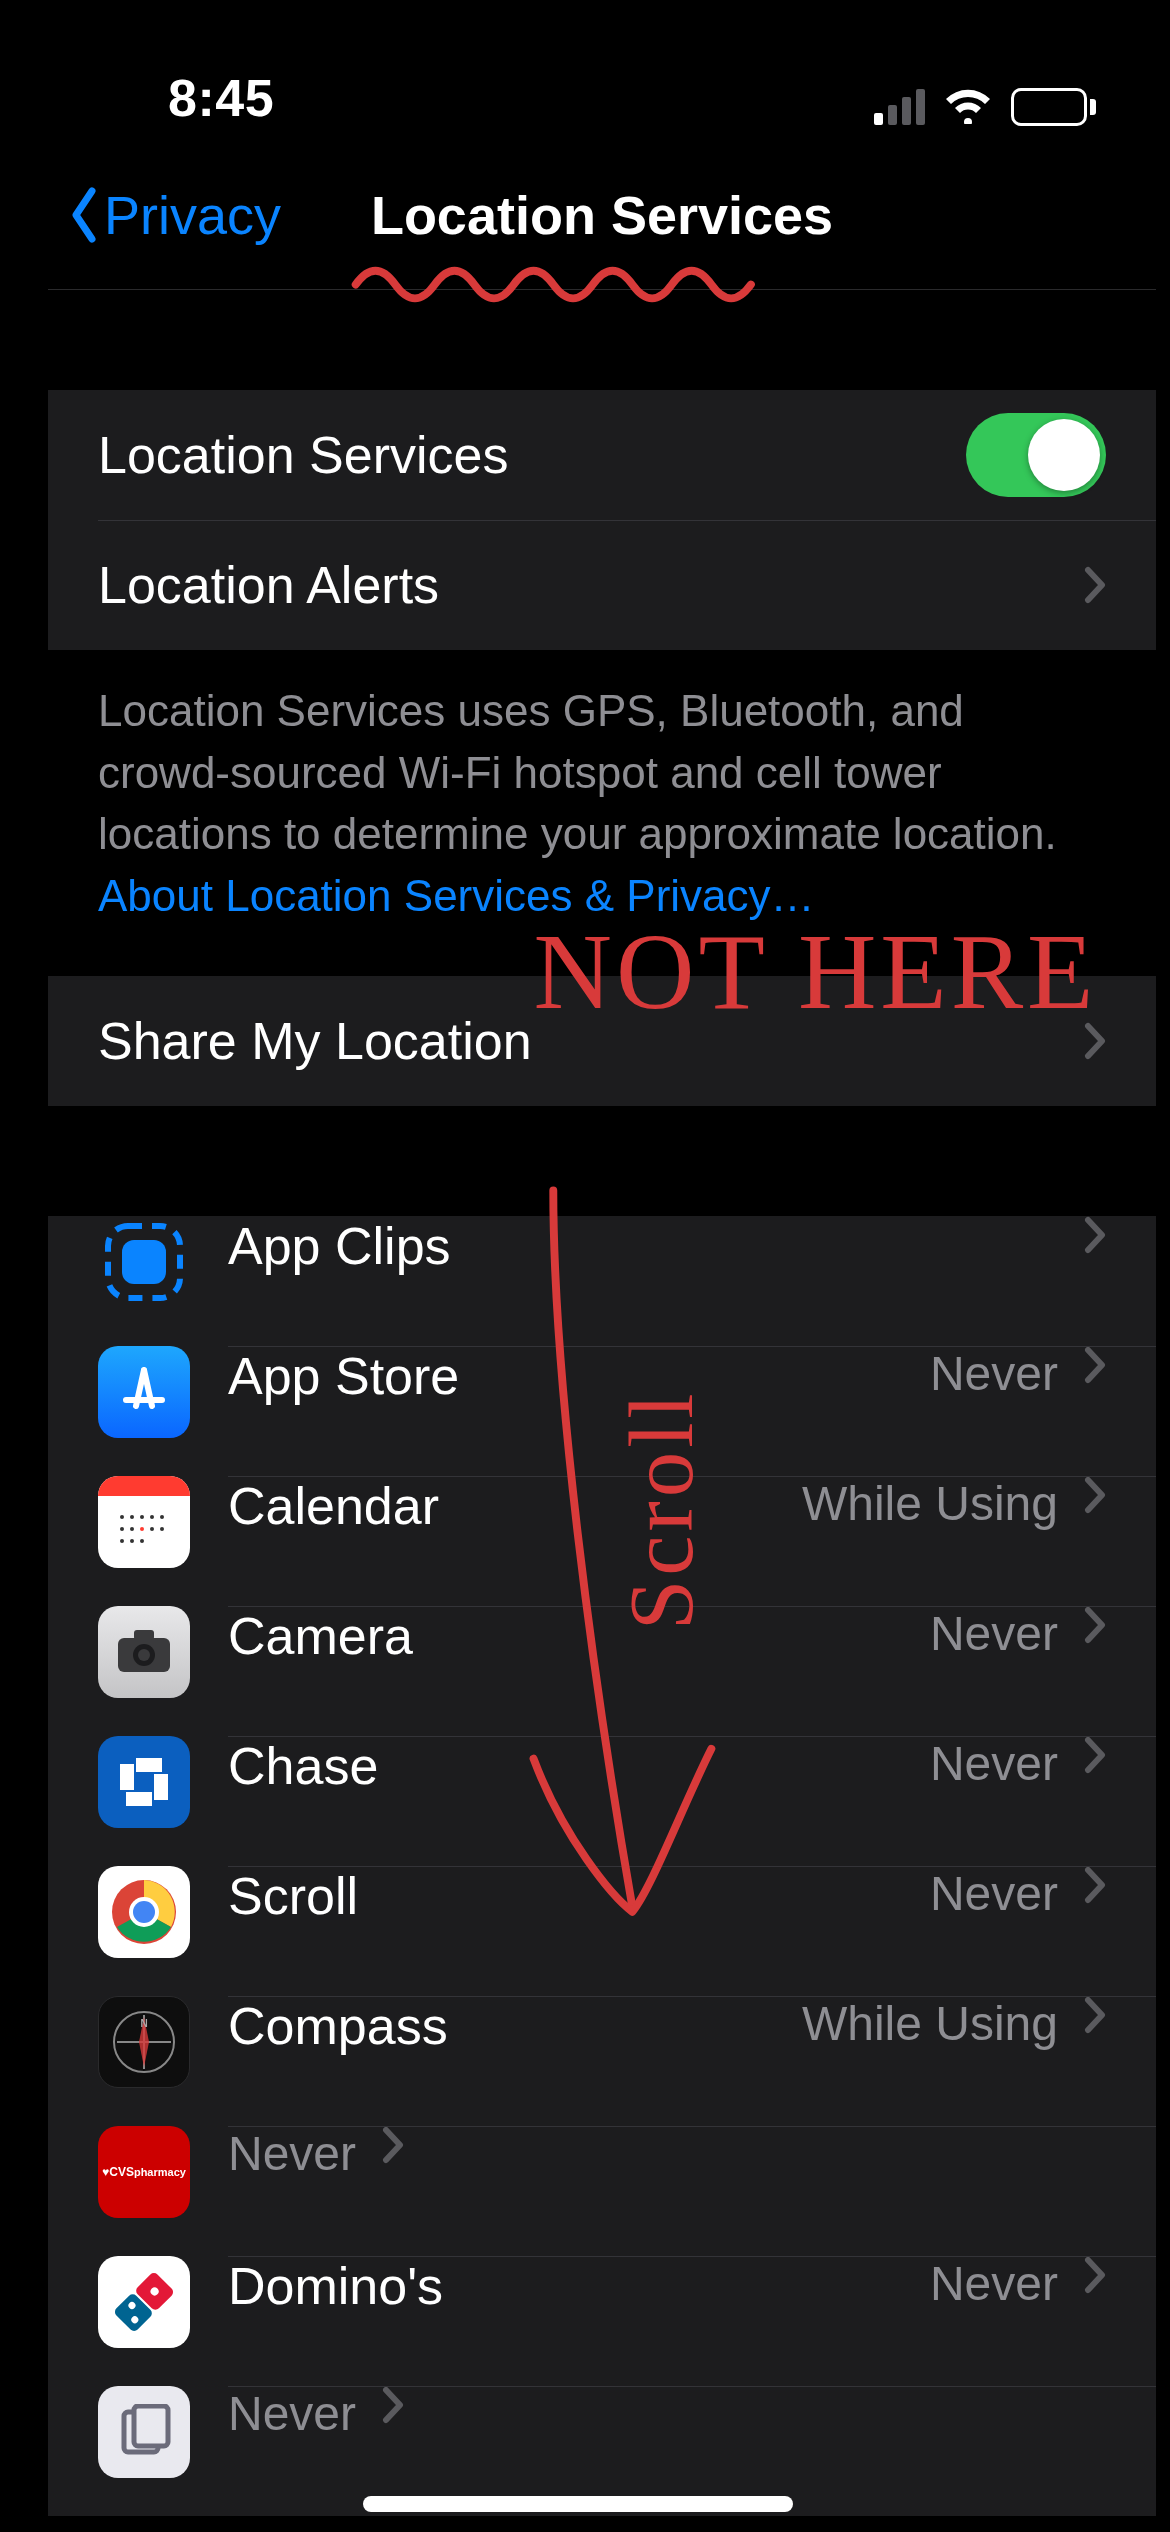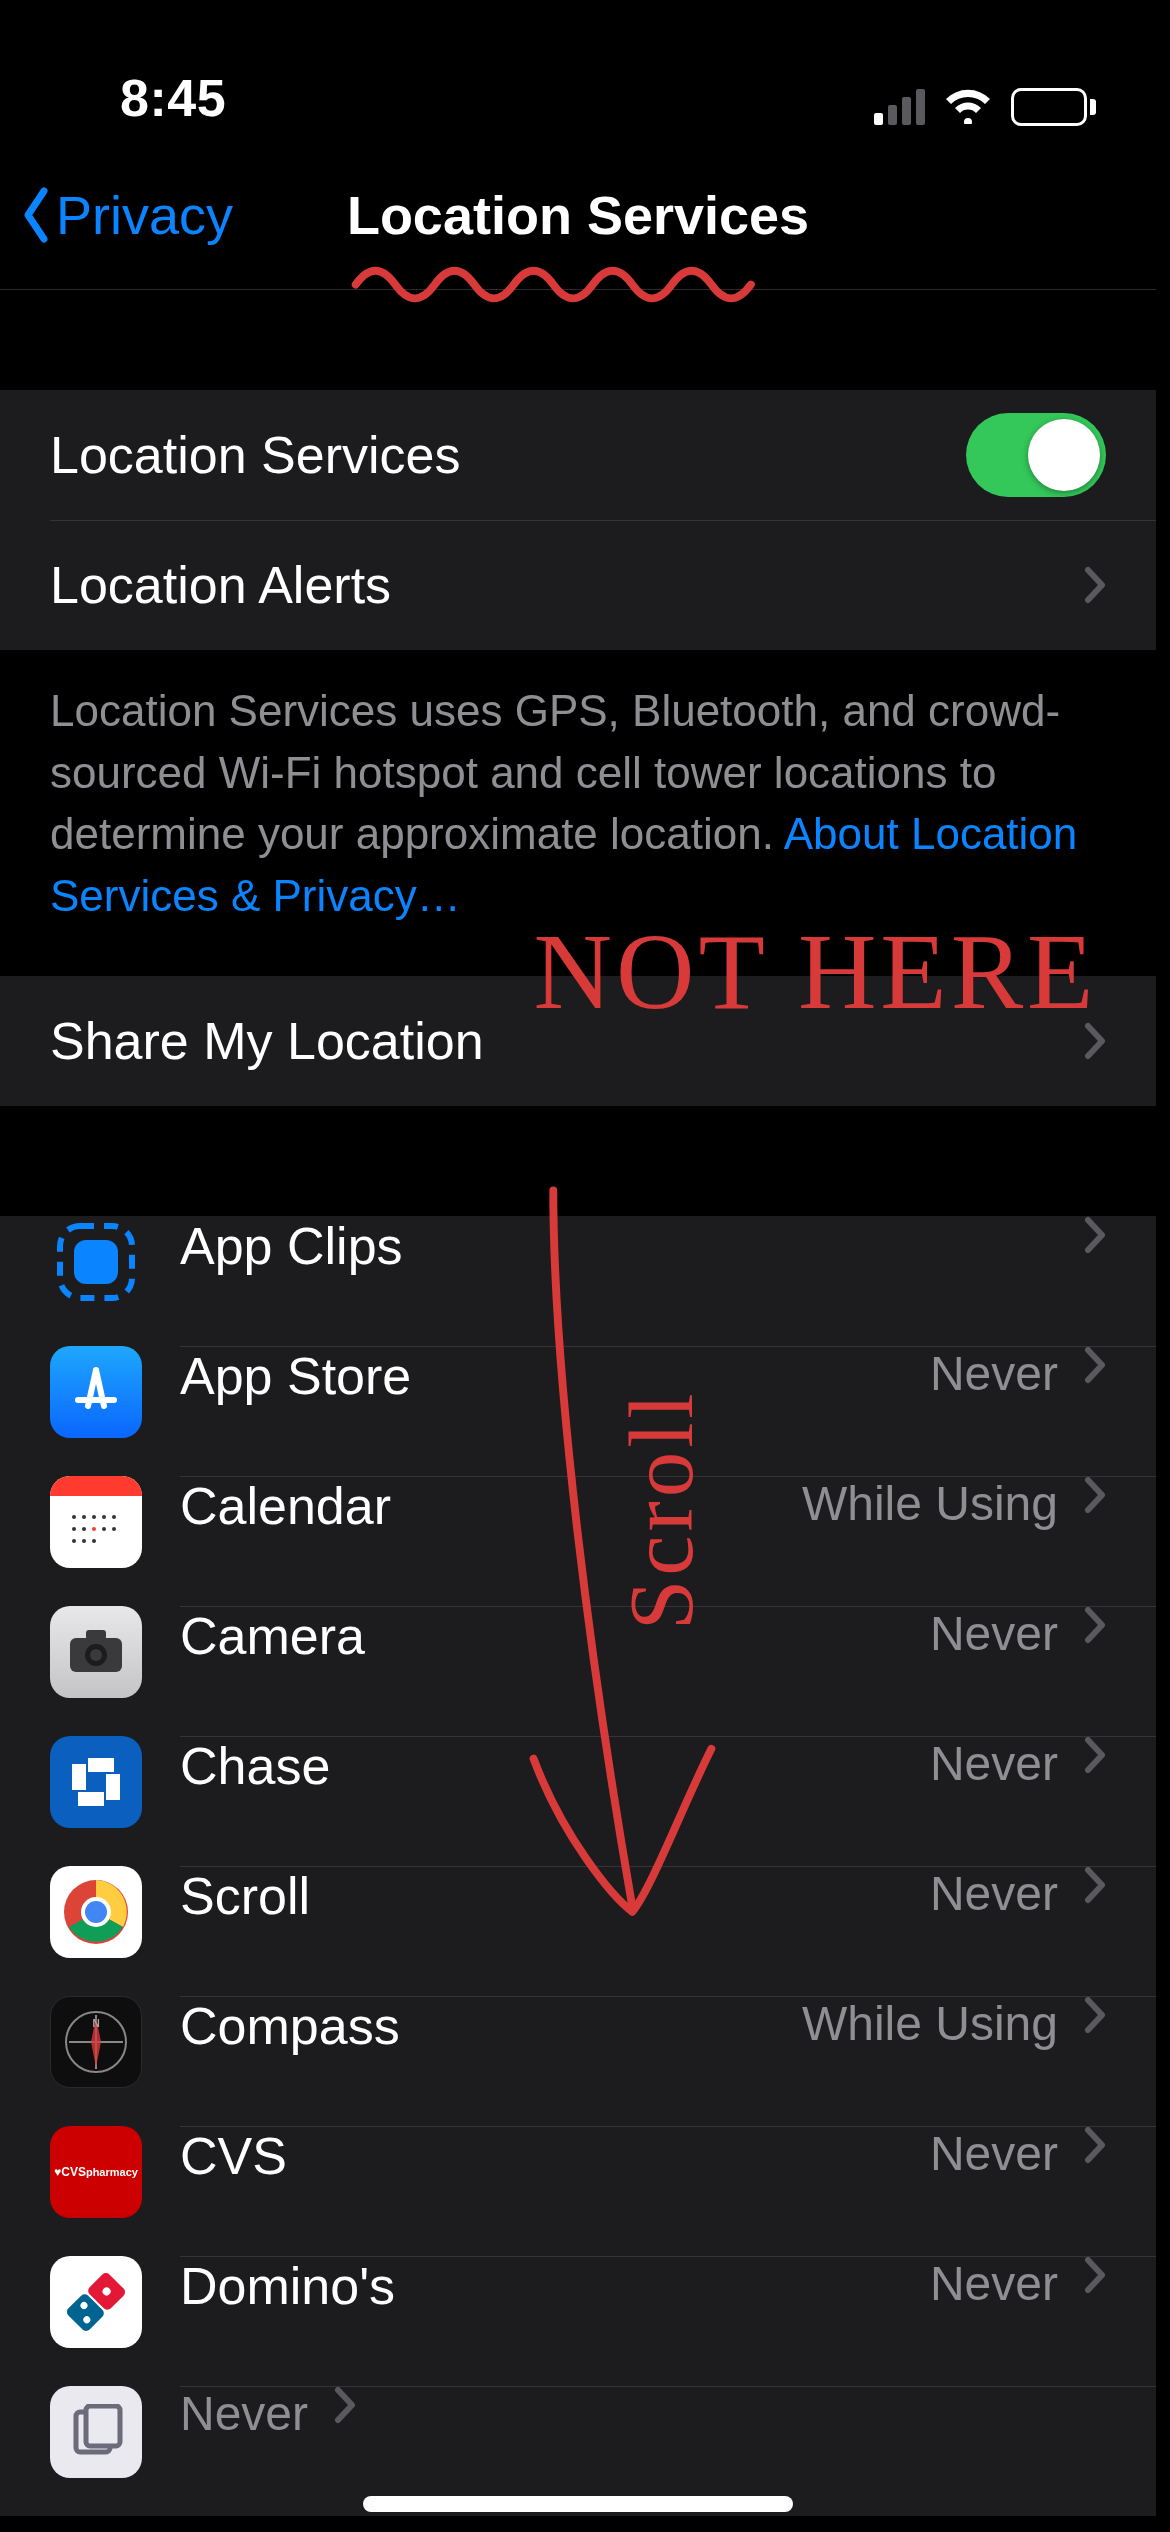--- a/index.html
+++ b/index.html
@@ -1,17 +1,17 @@
 <!DOCTYPE html>
 <html><head>
 <meta charset="utf-8">
 <style>
   * { margin: 0; padding: 0; box-sizing: border-box; -webkit-font-smoothing: antialiased; }
   html, body { width: 1170px; height: 2532px; background: #000; color: #fff; font-family: -apple-system, "SF Pro Text", "Helvetica Neue", Arial, sans-serif; overflow: hidden; }
-  .screen { width: 1156px; height: 2532px; position: relative; background: #000; }
+  .screen { width: 1156px; height: 2532px; position: relative; background: #000; padding-left: 48px; }
 
   
   .statusbar { height: 140px; display:flex; align-items:flex-end; justify-content:space-between; padding: 0 60px 12px 60px; }
   .statusbar .time { font-size: 52px; font-weight: 600; letter-spacing: 0.5px; padding-left: 60px; }
   .statusbar .right { display:flex; align-items:center; gap:18px; }
   .icon-cell, .icon-wifi, .icon-batt { display:inline-block; }
   .cell-bars { display:flex; align-items:flex-end; gap:5px; height: 36px; }
   .cell-bars span { width:9px; background:#5a5a5e; border-radius:2px; }
   .cell-bars span:nth-child(1){height:12px;background:#fff;}
   .cell-bars span:nth-child(2){height:20px;}
@@ -259,21 +259,20 @@
         <div class="app-status">While Using</div>
         <svg class="chevron-right" viewBox="0 0 22 38">
           <path d="M4 4 L18 19 L4 34"></path>
         </svg>
       </div>
       <div class="app-row">
         <div class="app-icon ic-cvs">
           <div style="font-size:12px;line-height:1;">♥CVS</div>
           <div style="font-size:11px;">pharmacy</div>
         </div>
-        <div class="app-label">CVS</div>
         <div class="app-status">Never</div>
         <svg class="chevron-right" viewBox="0 0 22 38">
           <path d="M4 4 L18 19 L4 34"></path>
         </svg>
       </div>
       <div class="app-row">
         <div class="app-icon ic-dominos">
           <svg width="70" height="70" viewBox="0 0 70 70">
             <g transform="rotate(45 35 35)">
               <rect x="20" y="6" width="30" height="28" rx="5" fill="#e31837"></rect>

